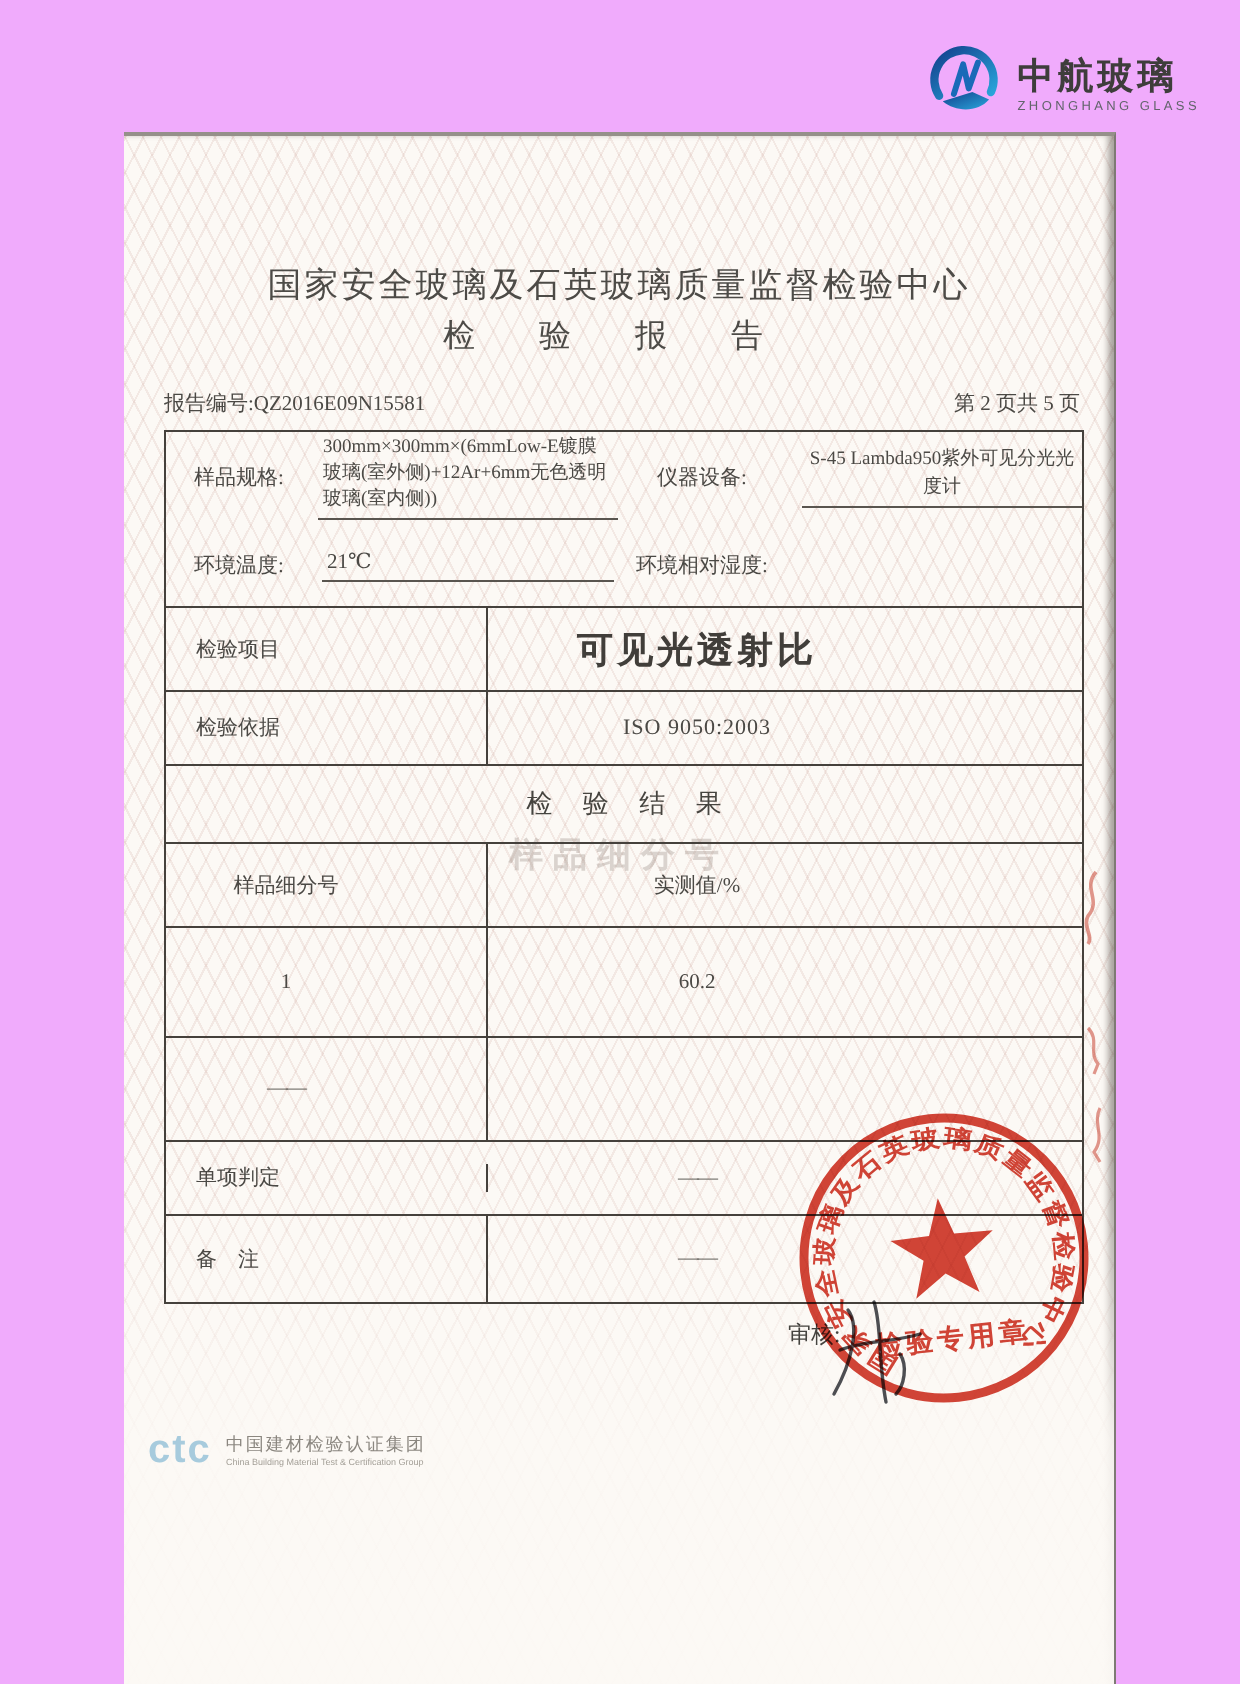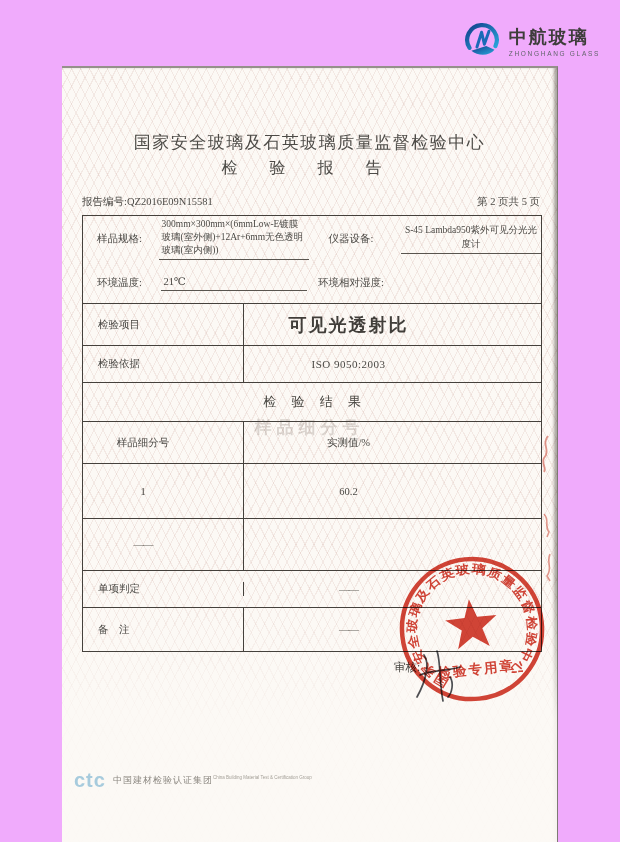--- a/index.html
+++ b/index.html
@@ -64,24 +64,24 @@
 
   .review{position:absolute;left:332px;top:592px;font-size:11.5px;color:#45433f;}
 
   .stamp{position:absolute;left:335px;top:486px;width:150px;height:150px;
     transform:rotate(-6deg);opacity:0.92;mix-blend-mode:multiply;}
   .signature{position:absolute;left:348px;top:579px;mix-blend-mode:multiply;}
 
   .edge-mark{position:absolute;opacity:0.55;}
   .em1{left:476px;top:366px;} .em2{left:478px;top:444px;} .em3{left:480px;top:484px;}
 
-  .footer{position:absolute;left:12px;top:702px;display:flex;align-items:center;gap:7px;}
+  .footer{position:absolute;left:12px;top:647px;display:flex;align-items:center;gap:7px;}
   .ctc{font-family:"Liberation Sans",sans-serif;font-size:20px;font-weight:bold;
     color:#a7cbdd;letter-spacing:1px;line-height:1;}
-  .org{display:flex;flex-direction:row;justify-content:center;}
+  .org{display:flex;flex-direction:column;justify-content:center;}
   .org-cn{font-size:9px;color:#8b8780;letter-spacing:1px;}
   .org-en{font-size:5px;color:#a39f97;transform:scale(0.9);transform-origin:left top;
     font-family:"Liberation Sans",sans-serif;}
 </style>
 </head>
 <body>
 
 <div class="canvas">
 
   <div class="brand">

